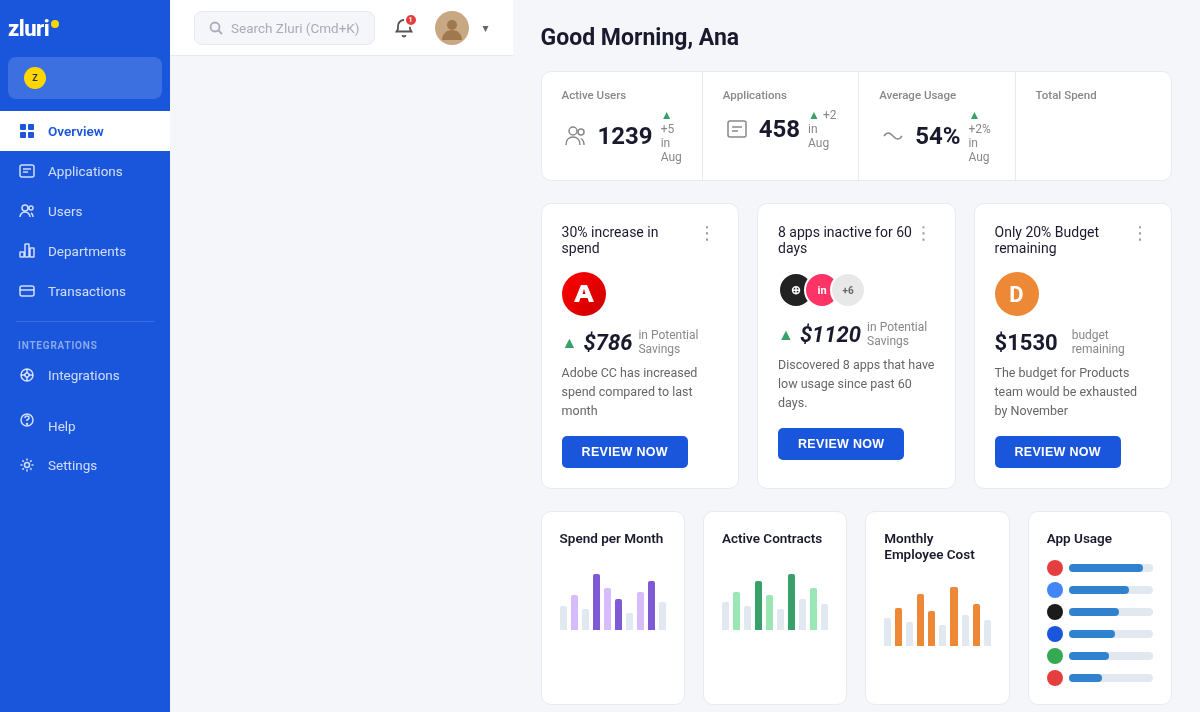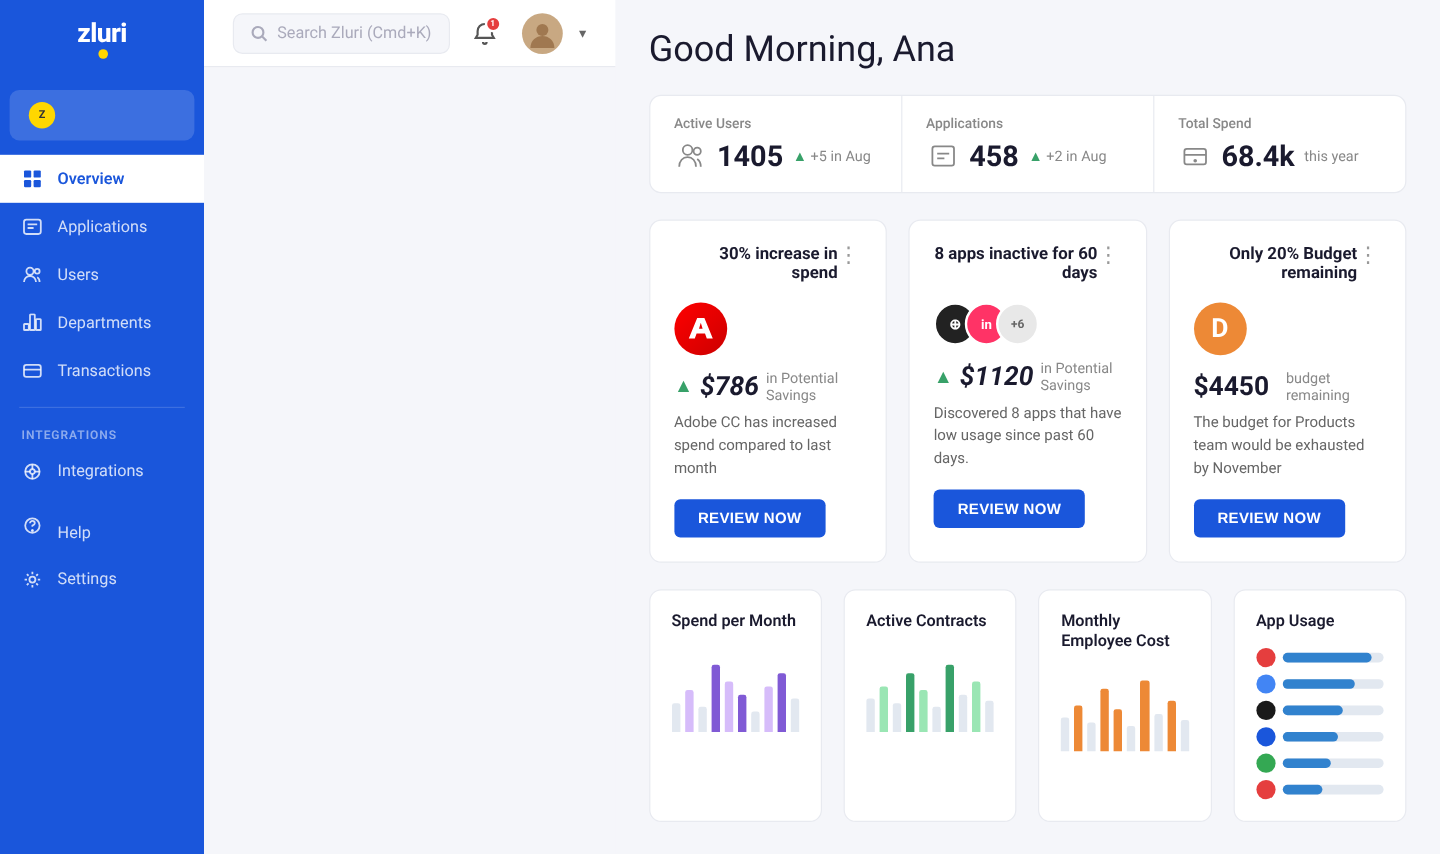--- a/index.html
+++ b/index.html
@@ -1,20 +1,20 @@
 <!DOCTYPE html>
 <html><head>
   <meta charset="utf-8">
   <style>
     * { box-sizing: border-box; margin: 0; padding: 0; }
     body { font-family: -apple-system, BlinkMacSystemFont, 'Segoe UI', Roboto, sans-serif; background: #f5f6fa; display: flex; height: 712px; width: 1200px; overflow: hidden; }
 
     
     .sidebar { width: 170px; background: #1a56db; display: flex; flex-direction: column; height: 100%; flex-shrink: 0; }
-    .sidebar-logo { padding: 16px 18px; display: flex; align-items: center; flex-direction: column; }
+    .sidebar-logo { padding: 16px 8px; display: flex; align-items: center; }
     .sidebar-recommend { display: flex; align-items: center; gap: 10px; padding: 10px 16px; margin: 0 8px 8px; background: rgba(255,255,255,0.15); border-radius: 8px; cursor: pointer; }
     .sidebar-nav { flex: 1; padding: 4px 0; }
     .nav-item { display: flex; align-items: center; gap: 12px; padding: 11px 18px; cursor: pointer; border-radius: 0; color: rgba(255,255,255,0.8); font-size: 13.5px; font-weight: 400; transition: background 0.15s; }
     .nav-item.active { background: white; color: #1a56db; font-weight: 600; }
     .nav-item-icon { width: 18px; height: 18px; display: flex; align-items: center; justify-content: center; flex-shrink: 0; }
     .nav-divider { height: 1px; background: rgba(255,255,255,0.15); margin: 10px 16px; }
     .nav-section-label { color: rgba(255,255,255,0.5); font-size: 10px; font-weight: 600; letter-spacing: 0.8px; padding: 8px 18px 4px; text-transform: uppercase; }
 
     
     .main { flex: 1; display: flex; flex-direction: row; overflow: hidden; }
@@ -24,39 +24,39 @@
     .search-area { flex: 1; display: flex; align-items: center; gap: 8px; background: #f5f6fa; border: 1px solid #e8eaf0; border-radius: 8px; padding: 8px 14px; cursor: text; }
     .search-text { color: #aab; font-size: 13.5px; }
     .topbar-right { display: flex; align-items: center; gap: 14px; }
     .notif-btn { position: relative; width: 34px; height: 34px; display: flex; align-items: center; justify-content: center; cursor: pointer; }
     .notif-badge { position: absolute; top: 2px; right: 3px; width: 14px; height: 14px; background: #e53e3e; border-radius: 50%; border: 2px solid white; display: flex; align-items: center; justify-content: center; font-size: 7px; color: white; font-weight: bold; }
     .avatar-btn { width: 34px; height: 34px; border-radius: 50%; background: #c8a882; display: flex; align-items: center; justify-content: center; cursor: pointer; overflow: hidden; }
     .avatar-chevron { color: #666; font-size: 12px; cursor: pointer; }
 
     
     .content { flex: 1; overflow-y: auto; padding: 24px 28px; background: #f5f6fa; }
-    .greeting { font-size: 30px; font-weight: 400; color: #1a1a2e; margin-bottom: 20px; }
+    .greeting { font-size: 23px; font-weight: 700; color: #1a1a2e; margin-bottom: 20px; }
 
     
     .stats-row { display: flex; gap: 0; background: white; border-radius: 10px; border: 1px solid #e8eaf0; margin-bottom: 22px; padding: 0; }
     .stat-item { flex: 1; padding: 16px 20px; border-right: 1px solid #e8eaf0; }
     .stat-item:last-child { border-right: none; }
     .stat-label { font-size: 11.5px; color: #888; margin-bottom: 6px; font-weight: 500; }
     .stat-value-row { display: flex; align-items: center; gap: 8px; }
     .stat-icon { width: 28px; height: 28px; display: flex; align-items: center; justify-content: center; color: #666; flex-shrink: 0; }
     .stat-value { font-size: 24px; font-weight: 700; color: #1a1a2e; }
     .stat-change { font-size: 12px; color: #888; }
     .stat-change .up { color: #38a169; font-weight: 600; }
     .stat-change .down { color: #e53e3e; font-weight: 600; }
 
     
     .insight-cards { display: grid; grid-template-columns: 1fr 1fr 1fr; gap: 18px; margin-bottom: 22px; }
     .insight-card { background: white; border-radius: 10px; border: 1px solid #e8eaf0; padding: 20px; }
     .card-header { display: flex; justify-content: space-between; align-items: flex-start; margin-bottom: 16px; }
-    .card-title { font-size: 14px; font-weight: 700; color: #1a1a2e; text-align: right; }
+    .card-title { font-size: 14px; font-weight: 400; color: #1a1a2e; }
     .card-menu { color: #999; cursor: pointer; font-size: 18px; line-height: 1; letter-spacing: 2px; }
     .card-icon-row { margin-bottom: 12px; }
     .card-app-icon { width: 44px; height: 44px; border-radius: 50%; display: flex; align-items: center; justify-content: center; font-size: 20px; }
     .card-app-icon.adobe { background: #ff0000; }
     .card-app-icon.budget { background: #ed8936; color: white; font-weight: 700; font-size: 22px; }
     .app-stack { display: flex; }
     .app-stack .app-circle { width: 36px; height: 36px; border-radius: 50%; border: 2px solid white; margin-right: -10px; display: flex; align-items: center; justify-content: center; font-size: 14px; font-weight: bold; }
     .savings-row { display: flex; align-items: center; gap: 6px; margin-bottom: 8px; }
     .arrow-up { color: #38a169; font-size: 16px; }
     .savings-amount { font-size: 22px; font-weight: 700; color: #1a1a2e; font-style: italic; }
@@ -238,54 +238,55 @@
         <div class="stat-label">Active Users</div>
         <div class="stat-value-row">
           <span class="stat-icon">
             <svg width="24" height="24" viewBox="0 0 24 24" fill="none" stroke="#888" stroke-width="1.5">
               <circle cx="9" cy="7" r="4"></circle>
                 <path d="M2 21c0-5 3-8 7-8s7 3 7 8"></path>
               <circle cx="17" cy="8" r="3"></circle>
                 <path d="M20 21c0-3.5-1.5-5.5-3-6.5"></path>
             </svg>
           </span>
-          <span class="stat-value">1405</span>
+          <span class="stat-value">1239</span>
           <span class="stat-change"><span class="up">▲</span> <span>+5 in Aug</span></span>
         </div>
       </div>
 
       <div class="stat-item">
         <div class="stat-label">Applications</div>
         <div class="stat-value-row">
           <span class="stat-icon">
             <svg width="22" height="22" viewBox="0 0 22 22" fill="none" stroke="#888" stroke-width="1.5">
               <rect x="2" y="3" width="18" height="16" rx="2"></rect>
               <line x1="6" y1="9" x2="16" y2="9"></line>
               <line x1="6" y1="13" x2="12" y2="13"></line>
             </svg>
           </span>
           <span class="stat-value">458</span>
           <span class="stat-change"><span class="up">▲</span> <span>+2 in Aug</span></span>
         </div>
       </div>
 
-
       <div class="stat-item">
-        <div class="stat-label">Total Spend</div>
+        <div class="stat-label">Average Usage</div>
         <div class="stat-value-row">
           <span class="stat-icon">
             <svg width="22" height="22" viewBox="0 0 22 22" fill="none" stroke="#888" stroke-width="1.5">
-              <rect x="2" y="5" width="18" height="13" rx="2"></rect>
-              <line x1="2" y1="10" x2="20" y2="10"></line>
-              <circle cx="11" cy="15" r="1.5" fill="#888" stroke="none"></circle>
+              <path d="M2 11 Q6 5 11 11 Q16 17 20 11"></path>
             </svg>
           </span>
-          <span class="stat-value">68.4k</span>
-          <span class="stat-change"><span>this year</span></span>
-        </div>
+          <span class="stat-value">54%</span>
+          <span class="stat-change"><span class="up">▲</span> <span>+2% in Aug</span></span>
+        </div>
+      </div>
+
+      <div class="stat-item">
+        <div class="stat-label">Total Spend</div>
       </div>
 
     </div>
 
     <div class="insight-cards">
 
       <div class="insight-card">
         <div class="card-header">
           <span class="card-title">30% increase in spend</span>
           <span class="card-menu">⋮</span>
@@ -329,21 +330,21 @@
 
       <div class="insight-card">
         <div class="card-header">
           <span class="card-title">Only 20% Budget remaining</span>
           <span class="card-menu">⋮</span>
         </div>
         <div class="card-icon-row">
           <div class="card-app-icon budget">D</div>
         </div>
         <div class="savings-row">
-          <span class="budget-amount">$4450</span>
+          <span class="budget-amount">$1530</span>
           <span class="budget-label">budget remaining</span>
         </div>
         <p class="card-desc">The budget for Products team would be exhausted by November</p>
         <button class="review-btn">REVIEW NOW</button>
       </div>
     </div>
 
     <div class="bottom-cards">
 
       <div class="bottom-card">

